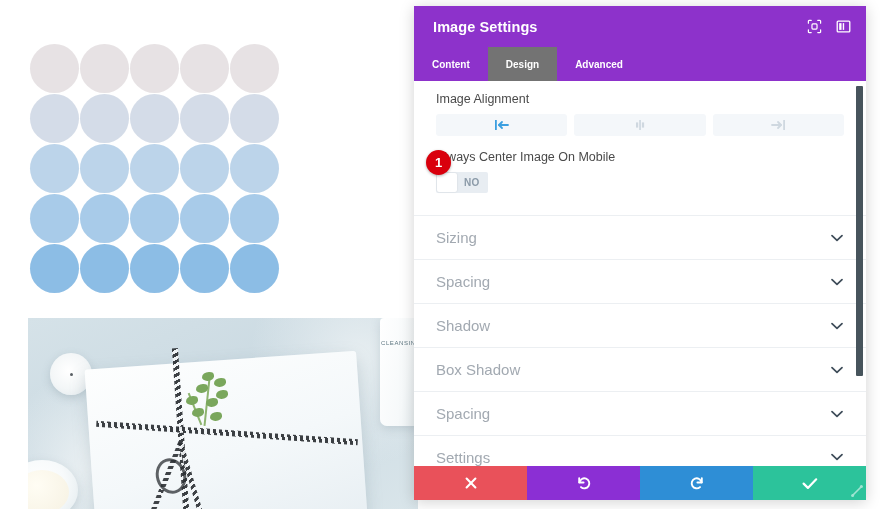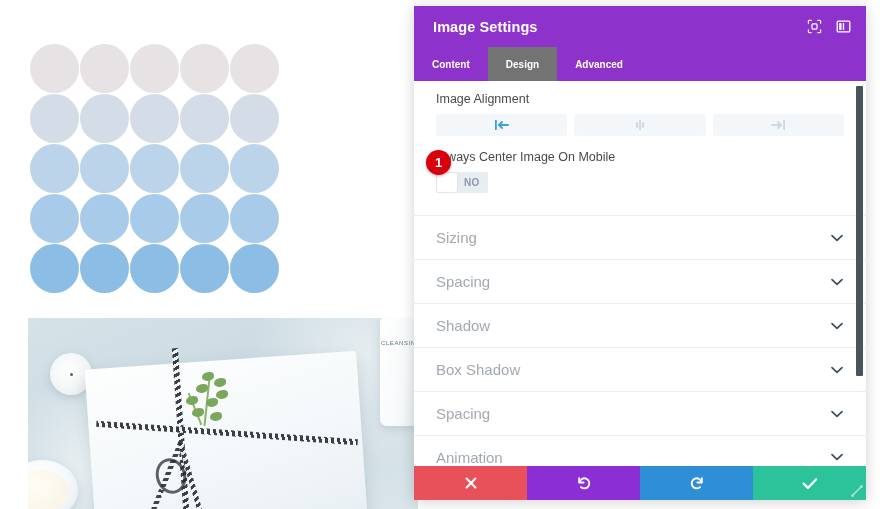--- a/index.html
+++ b/index.html
@@ -425,21 +425,21 @@
           <div class="acc-row">
             <div class="acc-title">Spacing</div>
             <div class="acc-chev">
               <svg width="12" height="8" viewBox="0 0 12 8">
                 <path d="M1 1.6L6 6.4l5-4.8" fill="none" stroke="#3e4c59" stroke-width="1.7" stroke-linecap="round" stroke-linejoin="round"></path>
               </svg>
             </div>
           </div>
 
           <div class="acc-row">
-            <div class="acc-title">Animation</div>
+            <div class="acc-title">Settings</div>
             <div class="acc-chev">
               <svg width="12" height="8" viewBox="0 0 12 8">
                 <path d="M1 1.6L6 6.4l5-4.8" fill="none" stroke="#3e4c59" stroke-width="1.7" stroke-linecap="round" stroke-linejoin="round"></path>
               </svg>
             </div>
           </div>
 
         </div>
       </div>
 

